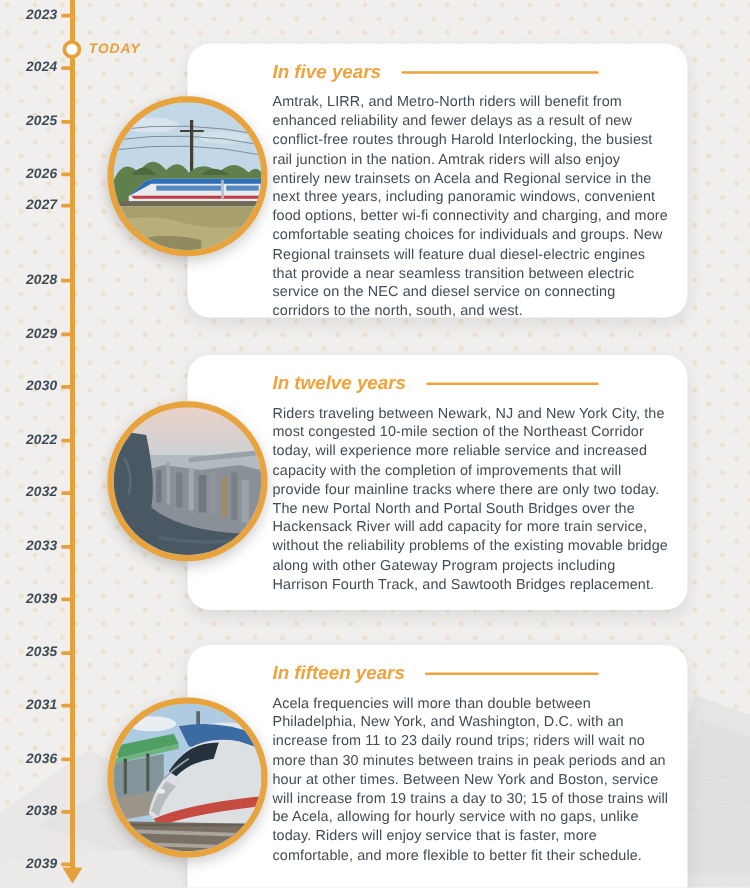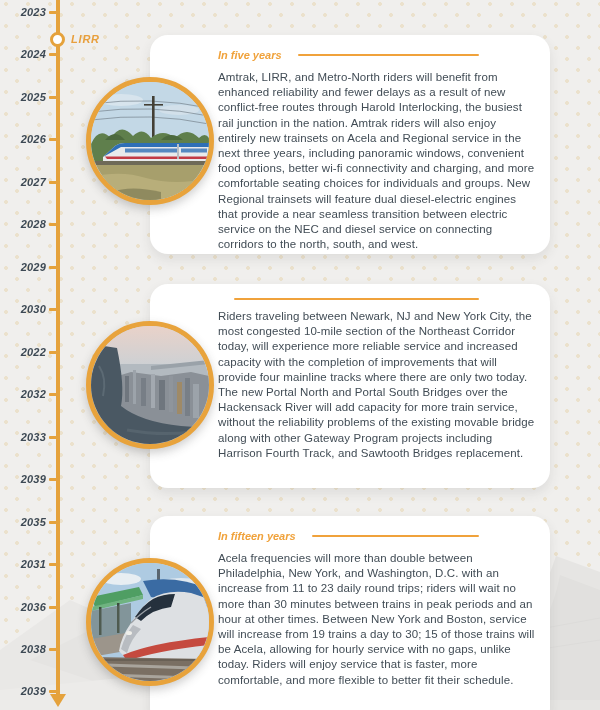--- a/index.html
+++ b/index.html
@@ -35,21 +35,21 @@
     font-style:italic;color:#E89F3C;letter-spacing:.8px;z-index:4;}
 
   
   .card{position:absolute;left:150px;width:400px;background:#FFFFFF;border-radius:18px;
     box-shadow:0 5px 12px rgba(60,60,60,.10);z-index:2;
     padding:12px 15px 0 68px;box-sizing:border-box;}
   .card-1{top:35px;height:219px;}
   .card-2{top:284px;height:204px;}
   .card-3{top:516px;height:210px;}
   .head-row{display:flex;align-items:center;margin-top:2px;}
-  .card-heading{font-size:11px;font-weight:bold;font-style:italic;color:#F0A23B;white-space:nowrap;}
+  .card-heading{font-size:15px;font-weight:bold;font-style:italic;color:#F0A23B;white-space:nowrap;}
   .head-line{flex:1;height:2px;background:#F0A23B;margin-left:16px;margin-right:56px;border-radius:1px;}
   .card-body{margin-top:9px;font-size:11.5px;line-height:15.2px;color:#414C55;letter-spacing:.1px;}
 
   
   .photo{position:absolute;left:86px;width:118px;height:118px;border-radius:50%;
     border:5px solid #E8A33C;overflow:hidden;z-index:5;
     box-shadow:0 4px 10px rgba(60,60,60,.25);background:#cfd8dd;}
   .photo-1{top:77px;}
   .photo-2{top:321px;}
   .photo-3{top:558px;}
@@ -82,21 +82,21 @@
       <span class="tick"></span>
     </div>
   <div class="year-row" style="top:90px">
       <span class="year-label">2025</span>
       <span class="tick"></span>
     </div>
   <div class="year-row" style="top:132px">
       <span class="year-label">2026</span>
       <span class="tick"></span>
     </div>
-  <div class="year-row" style="top:175px">
+  <div class="year-row" style="top:157px">
       <span class="year-label">2027</span>
       <span class="tick"></span>
     </div>
   <div class="year-row" style="top:217px">
       <span class="year-label">2028</span>
       <span class="tick"></span>
     </div>
   <div class="year-row" style="top:260px">
       <span class="year-label">2029</span>
       <span class="tick"></span>
@@ -136,32 +136,33 @@
   <div class="year-row" style="top:642px">
       <span class="year-label">2038</span>
       <span class="tick"></span>
     </div>
   <div class="year-row" style="top:684px">
       <span class="year-label">2039</span>
       <span class="tick"></span>
     </div>
 
   <div class="today-dot"></div>
-  <div class="today-label">LIRR</div>
+  <div class="today-label">TODAY</div>
 
   <div class="card card-1">
     <div class="head-row">
       <span class="card-heading">In five years</span>
       <span class="head-line"></span>
     </div>
     <div class="card-body">Amtrak, LIRR, and Metro-North riders will benefit from enhanced reliability and fewer delays as a result of new conflict-free routes through Harold Interlocking, the busiest rail junction in the nation. Amtrak riders will also enjoy entirely new trainsets on Acela and Regional service in the next three years, including panoramic windows, convenient food options, better wi-fi connectivity and charging, and more comfortable seating choices for individuals and groups. New Regional trainsets will feature dual diesel-electric engines that provide a near seamless transition between electric service on the NEC and diesel service on connecting corridors to the north, south, and west.</div>
   </div>
 
   <div class="card card-2">
     <div class="head-row">
+      <span class="card-heading">In twelve years</span>
       <span class="head-line"></span>
     </div>
     <div class="card-body">Riders traveling between Newark, NJ and New York City, the most congested 10-mile section of the Northeast Corridor today, will experience more reliable service and increased capacity with the completion of improvements that will provide four mainline tracks where there are only two today. The new Portal North and Portal South Bridges over the Hackensack River will add capacity for more train service, without the reliability problems of the existing movable bridge along with other Gateway Program projects including Harrison Fourth Track, and Sawtooth Bridges replacement.</div>
   </div>
 
   <div class="card card-3">
     <div class="head-row">
       <span class="card-heading">In fifteen years</span>
       <span class="head-line"></span>
     </div>

